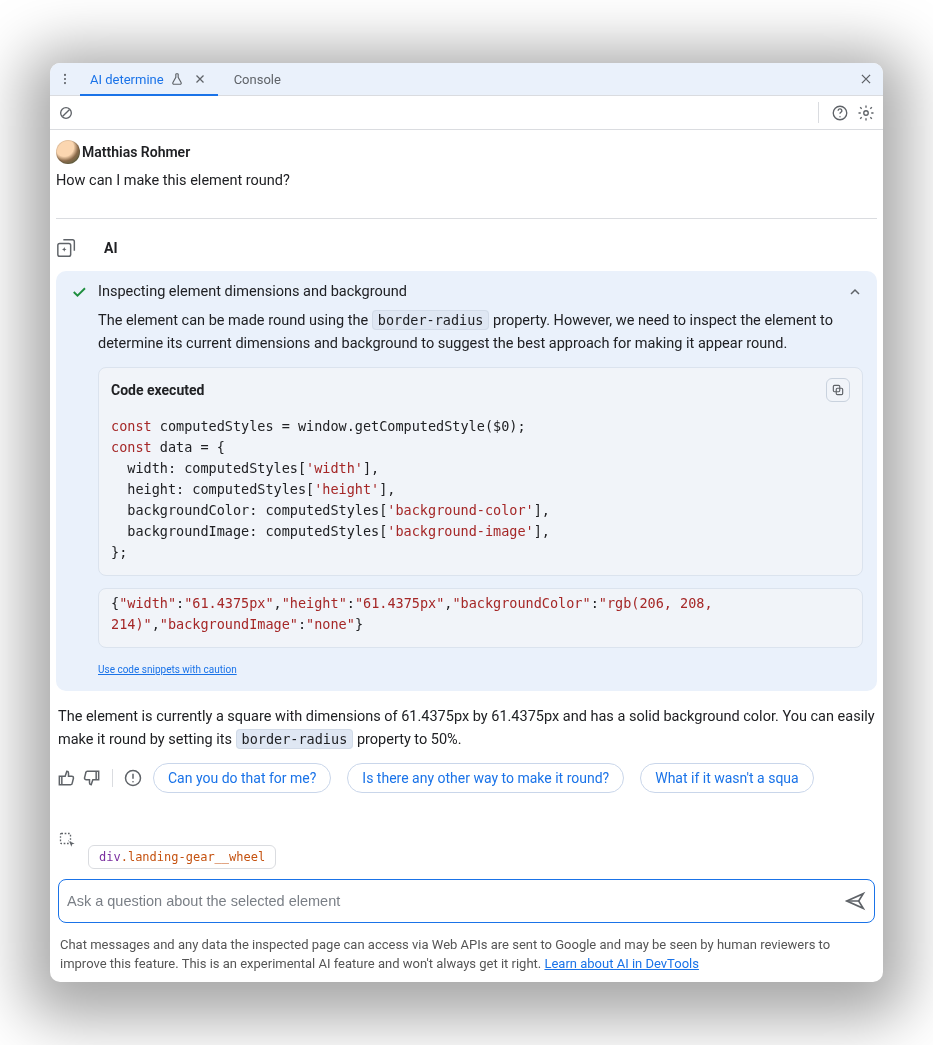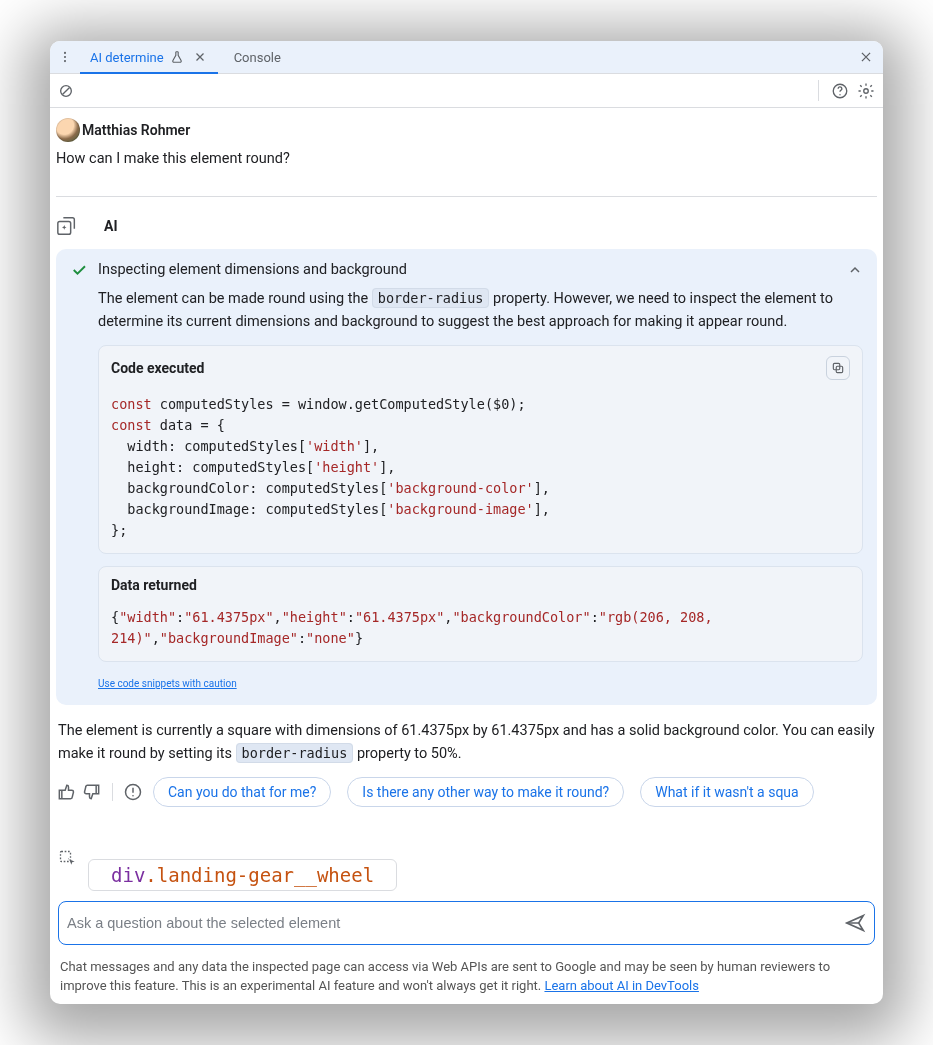--- a/index.html
+++ b/index.html
@@ -113,22 +113,22 @@
     color:var(--blue);font-size:14px;white-space:nowrap;cursor:pointer;
     background:#fff;
   }
   .chip.truncate{overflow:hidden;text-overflow:clip;max-width:220px}
   .feedback{display:flex;align-items:center;gap:6px;color:#5f6368}
   .feedback .v{width:1px;height:18px;background:var(--border);margin:0 4px}
 
   
   .selrow{display:flex;align-items:center;gap:10px;padding:4px 2px 8px}
   .selchip{
-    border:1px solid var(--border);border-radius:6px;padding:4px 22px;
-    font-family:var(--mono);font-size:19px;margin-top:32px;
+    border:1px solid var(--border);border-radius:6px;padding:4px 10px;
+    font-family:var(--mono);font-size:12px;margin-top:32px;
   }
   .selchip .el{color:#7b2fa0}
   .selchip .cls{color:#c55210}
 
   .ask{
     display:flex;align-items:center;
     border:1.5px solid var(--blue);border-radius:8px;
     padding:6px 4px;margin:2px 2px 8px;
   }
   .ask input{
@@ -261,23 +261,20 @@
         <pre><span class="t-kw">const</span><span> computedStyles = window.getComputedStyle($0);</span>
 <span class="t-kw">const</span><span> data = {</span>
 <span>  width: computedStyles[</span><span class="t-str">'width'</span><span>],</span>
 <span>  height: computedStyles[</span><span class="t-str">'height'</span><span>],</span>
 <span>  backgroundColor: computedStyles[</span><span class="t-str">'background-color'</span><span>],</span>
 <span>  backgroundImage: computedStyles[</span><span class="t-str">'background-image'</span><span>],</span>
 <span>};</span></pre>
       </div>
 
       <div class="code-card">
-        <div class="cc-hdr">
-          <span>Data returned</span>
-        </div>
         <pre><span>{</span><span class="t-str">"width"</span><span>:</span><span class="t-str">"61.4375px"</span><span>,</span><span class="t-str">"height"</span><span>:</span><span class="t-str">"61.4375px"</span><span>,</span><span class="t-str">"backgroundColor"</span><span>:</span><span class="t-str">"rgb(206, 208, 214)"</span><span>,</span><span class="t-str">"backgroundImage"</span><span>:</span><span class="t-str">"none"</span><span>}</span></pre>
       </div>
 
       <span class="caution">
         <a href="#">Use code snippets with caution</a>
       </span>
     </div>
 
     <div class="summary">
       <span>The element is currently a square with dimensions of 61.4375px by 61.4375px and has a solid background color. You can easily make it round by setting its </span>

